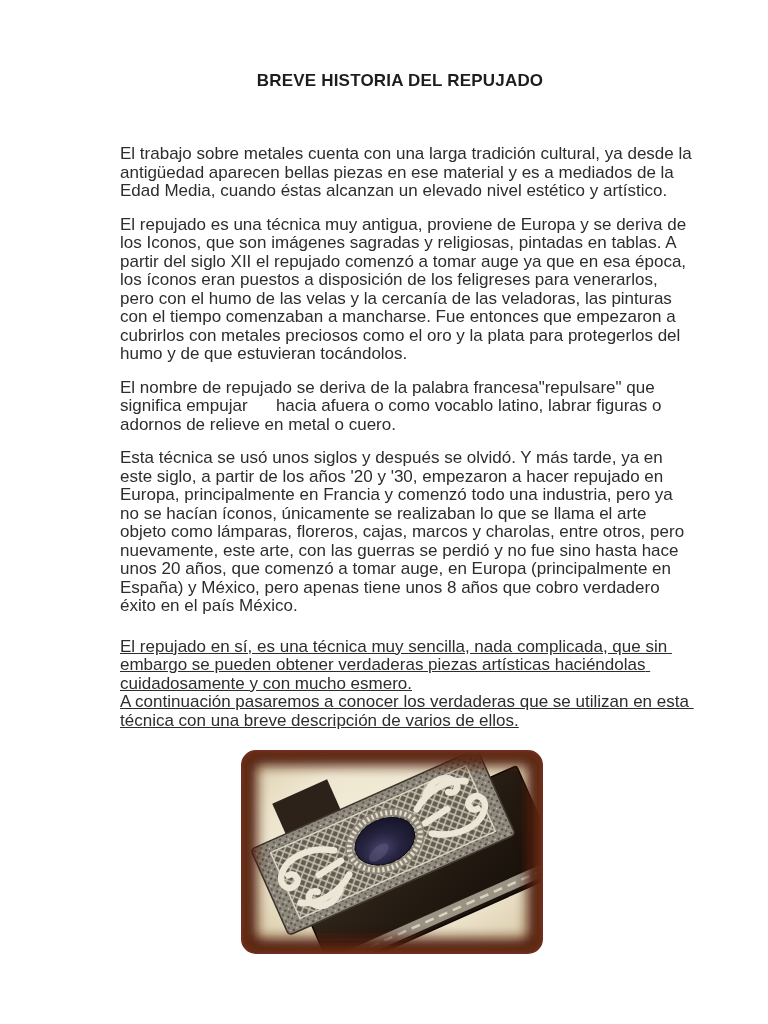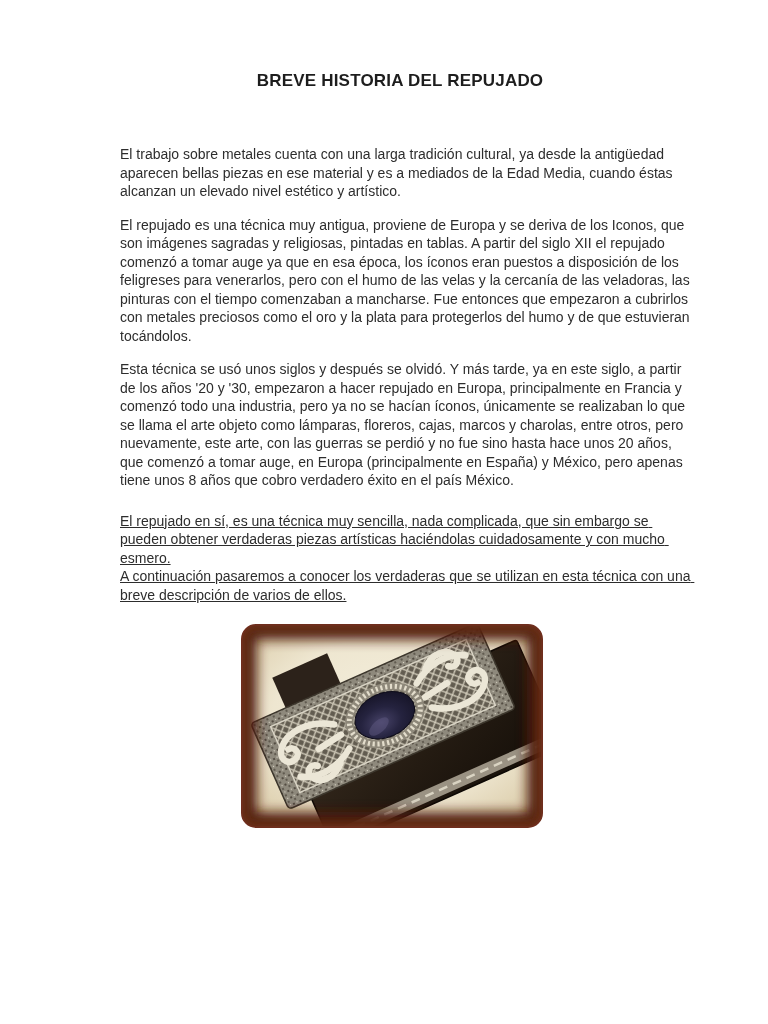--- a/index.html
+++ b/index.html
@@ -27,21 +27,21 @@
     font-size: 17px;
     line-height: 20px;
     font-weight: bold;
     text-align: center;
     color: #1d1d1d;
     letter-spacing: 0.2px;
   }
   .content {
     margin-left: 104px;
     width: 575px;
-    font-size: 14px;
+    font-size: 17px;
     line-height: 18.5px;
   }
   .para {
     margin: 0 0 15px 0;
     white-space: pre-wrap;
   }
   .para.extra-gap { margin-top: 22px; }
   .para.tight { margin-bottom: 0; text-decoration: underline; }
   .photo-figure {
     margin: 20px 0 0 121px;
@@ -53,20 +53,21 @@
 <body>
 
 <div class="page">
 
   <h1 class="doc-title">BREVE HISTORIA DEL REPUJADO</h1>
 
   <div class="content">
 
     <p class="para">El trabajo sobre metales cuenta con una larga tradición cultural, ya desde la antigüedad aparecen bellas piezas en ese material y es a mediados de la Edad Media, cuando éstas alcanzan un elevado nivel estético y artístico.</p>
     <p class="para">El repujado es una técnica muy antigua, proviene de Europa y se deriva de los Iconos, que son imágenes sagradas y religiosas, pintadas en tablas. A partir del siglo XII el repujado comenzó a tomar auge ya que en esa época, los íconos eran puestos a disposición de los feligreses para venerarlos, pero con el humo de las velas y la cercanía de las veladoras, las pinturas con el tiempo comenzaban a mancharse. Fue entonces que empezaron a cubrirlos con metales preciosos como el oro y la plata para protegerlos del humo y de que estuvieran tocándolos.</p>
+    <p class="para">El nombre de repujado se deriva de la palabra francesa"repulsare" que significa empujar      hacia afuera o como vocablo latino, labrar figuras o adornos de relieve en metal o cuero.</p>
     <p class="para">Esta técnica se usó unos siglos y después se olvidó. Y más tarde, ya en este siglo, a partir de los años '20 y '30, empezaron a hacer repujado en Europa, principalmente en Francia y comenzó todo una industria, pero ya no se hacían íconos, únicamente se realizaban lo que se llama el arte objeto como lámparas, floreros, cajas, marcos y charolas, entre otros, pero nuevamente, este arte, con las guerras se perdió y no fue sino hasta hace unos 20 años, que comenzó a tomar auge, en Europa (principalmente en España) y México, pero apenas tiene unos 8 años que cobro verdadero éxito en el país México.</p>
     <p class="para extra-gap tight">El repujado en sí, es una técnica muy sencilla, nada complicada, que sin embargo se pueden obtener verdaderas piezas artísticas haciéndolas cuidadosamente y con mucho esmero.</p>
     <p class="para tight">A continuación pasaremos a conocer los verdaderas que se utilizan en esta técnica con una breve descripción de varios de ellos.</p>
 
     <figure class="photo-figure" style="margin:20px 0 0 121px;">
       <svg width="302" height="204" viewBox="0 0 302 204" role="img">
         <defs>
           <radialGradient id="vigbg" cx="50%" cy="46%" r="72%">
             <stop offset="0%" stop-color="#f4efdd"></stop>
             <stop offset="55%" stop-color="#eee6d0"></stop>

